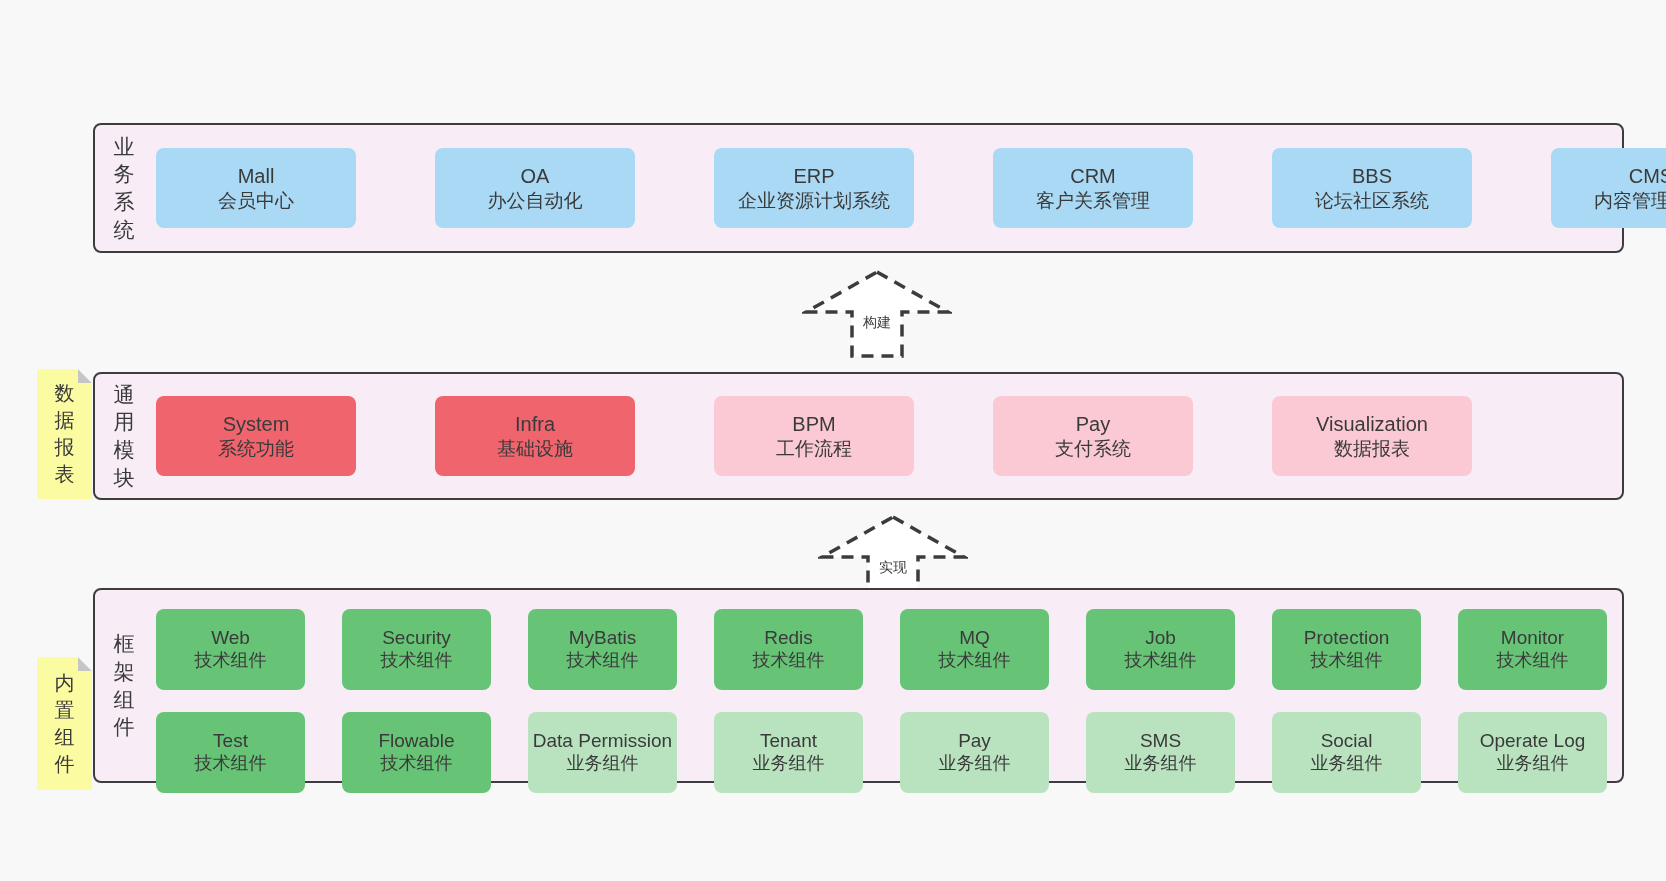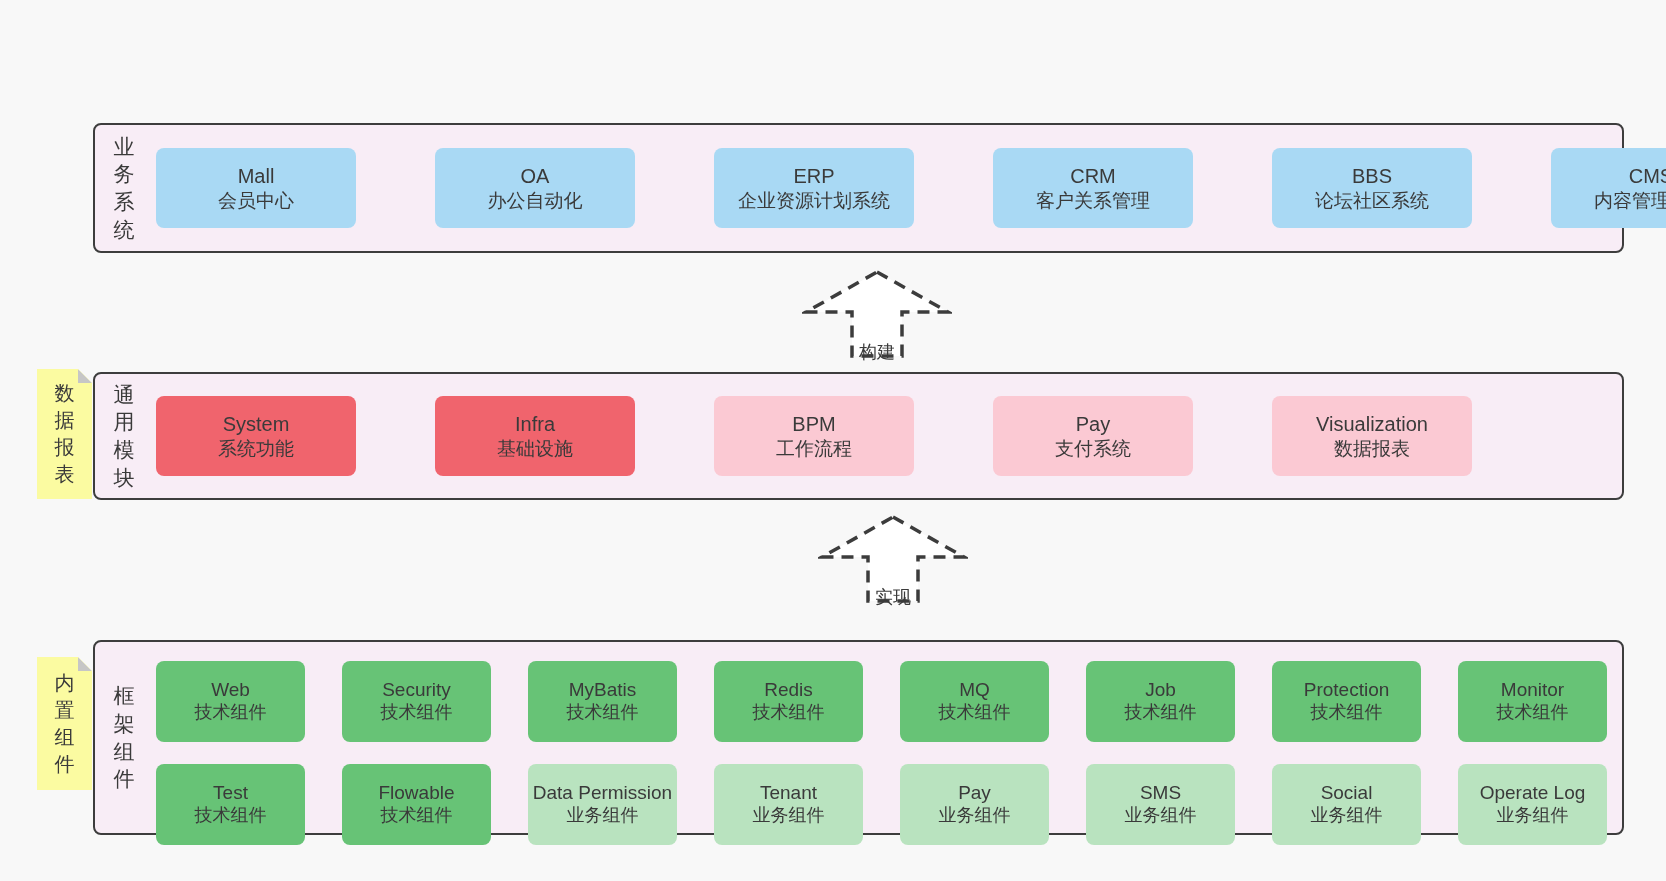--- a/index.html
+++ b/index.html
@@ -71,23 +71,22 @@
     position:absolute;top:0;right:0;width:14px;height:14px;
     background:var(--fold,#c6c6c6);
     clip-path:polygon(0 0,100% 100%,0 100%);
   }
   .sticky .v-text{font-size:20px;line-height:1.35;}
   
   .arrow{position:absolute;width:150px;height:92px;}
   .arrow svg{display:block;}
   .arrow .arrow-label{
     position:absolute;left:0;right:0;top:46px;
-    text-align:center;font-size:18px;
+    text-align:center;font-size:14px;
     color:var(--text,#3a3a3a);
-    margin-top:26px;
   }
 </style>
 </head>
 <body>
 
 <div id="stage">
 
   <div class="band" style="top:123px;height:130px;">
     <div class="band-label">
       <div class="v-text">业务系统</div>
@@ -165,21 +164,21 @@
       <polygon points="75,4 146,44 100,44 100,88 50,88 50,44 4,44" fill="#ffffff" stroke="#3c3c3c" stroke-width="3.5" stroke-dasharray="12 8" stroke-linejoin="miter"></polygon>
     </svg>
     <div class="arrow-label">实现</div>
   </div>
 
   <div class="sticky" style="top:657px;height:133px;">
     <div class="fold"></div>
     <div class="v-text">内置组件</div>
   </div>
 
-  <div class="band" style="top:640px;height:195px;">
+  <div class="band" style="top:588px;height:195px;">
     <div class="band-label">
       <div class="v-text">框架组件</div>
     </div>
     <div class="band-grid">
       <div class="box green">
         <div class="t1">Web</div>
         <div class="t2">技术组件</div>
       </div>
       <div class="box green">
         <div class="t1">Security</div>

